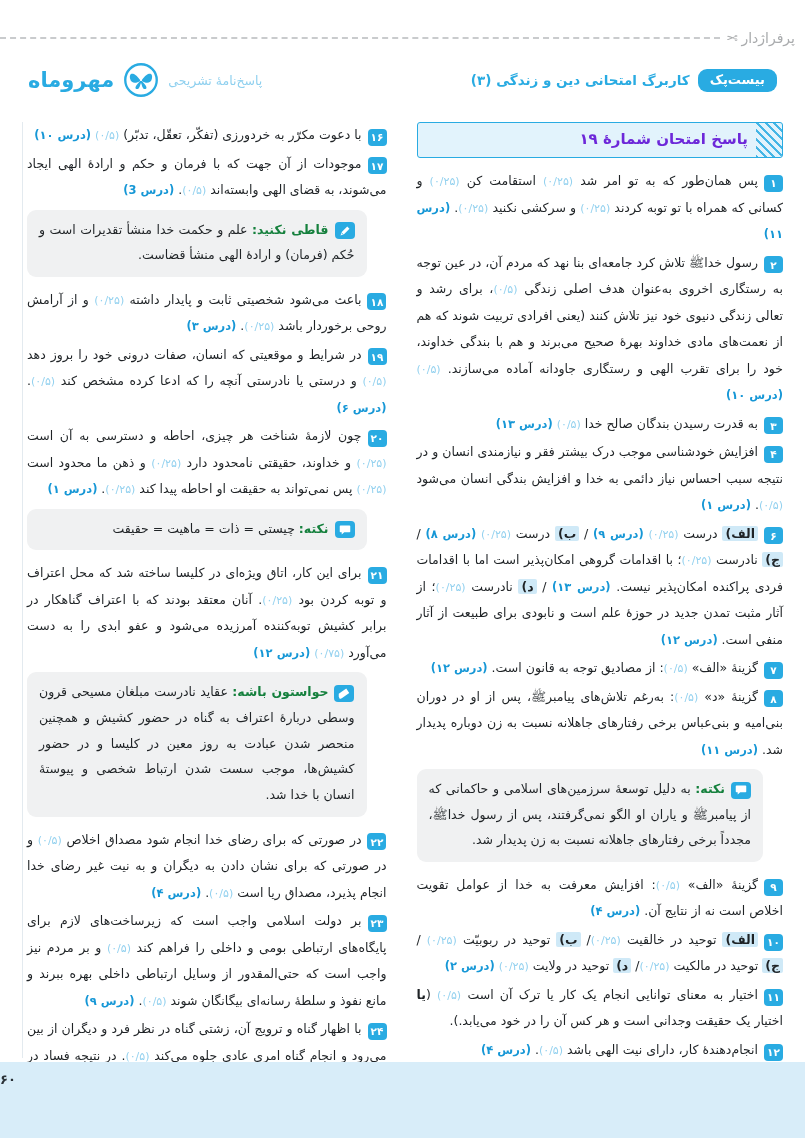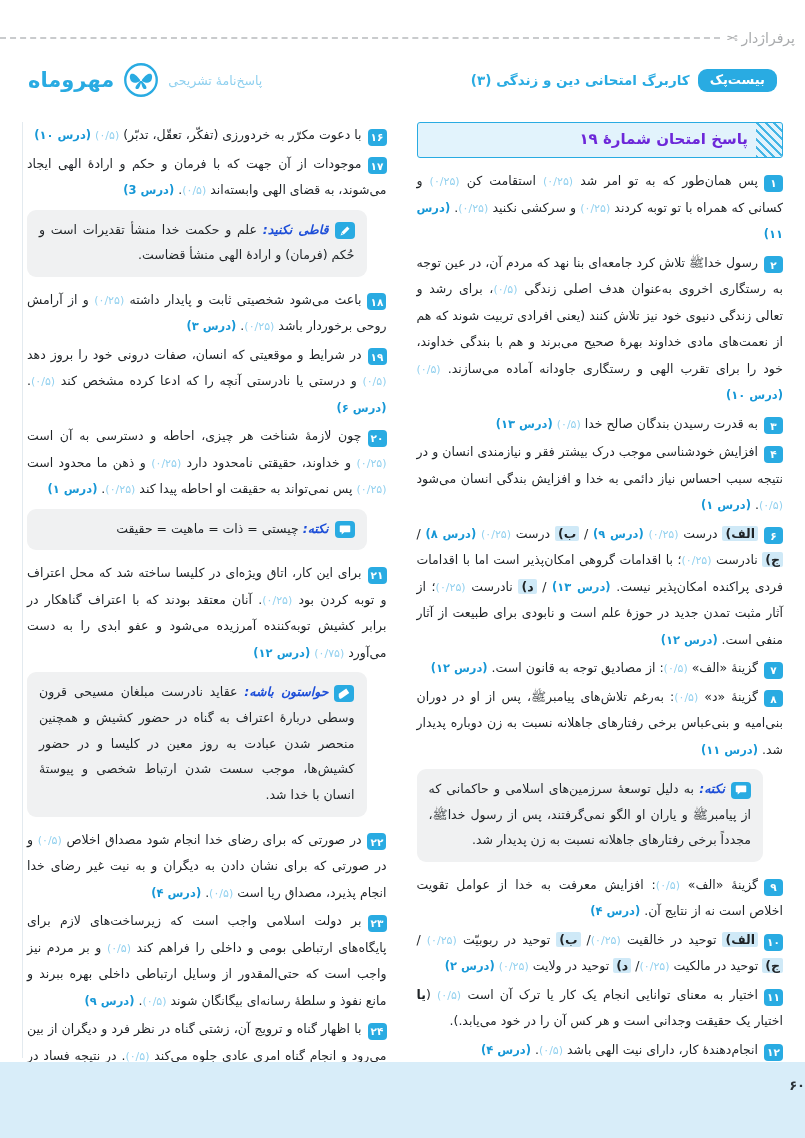--- a/index.html
+++ b/index.html
@@ -59,24 +59,24 @@
   .note {
     background:#f0f1f2; border-radius:9px; padding:7px 12px 9px;
     margin:6px 20px 10px 0; font-size:12.5px; line-height:2.05; text-align:justify;
   }
   .note-icon {
     display:inline-flex; align-items:center; justify-content:center;
     width:20px; height:17px; background:#29abe2; border-radius:4px;
     margin-left:6px; vertical-align:-3px;
   }
   .note-icon svg { width:12px; height:12px; fill:#fff; }
-  .note-label { color:#1d4ed8; font-weight:bold;font-style:italic; }
+  .note-label { color:#15803d; font-weight:bold; }
   
   .footer-band { position:absolute; left:0; right:0; bottom:0; height:76px; background:#d8edf9; }
-  .page-number { text-align:right; padding-top:16px; font-size:13px; font-weight:bold; color:#2b3238; }
+  .page-number { text-align:left; padding-top:10px; font-size:13px; font-weight:bold; color:#2b3238; }
 </style>
 </head>
 <body>
 
 <div class="page">
 
   <div class="perf-row">
     <span class="perf-label">پرفراژدار</span>
     <span class="scissors">✂</span>
     <div class="dash-line"></div>

